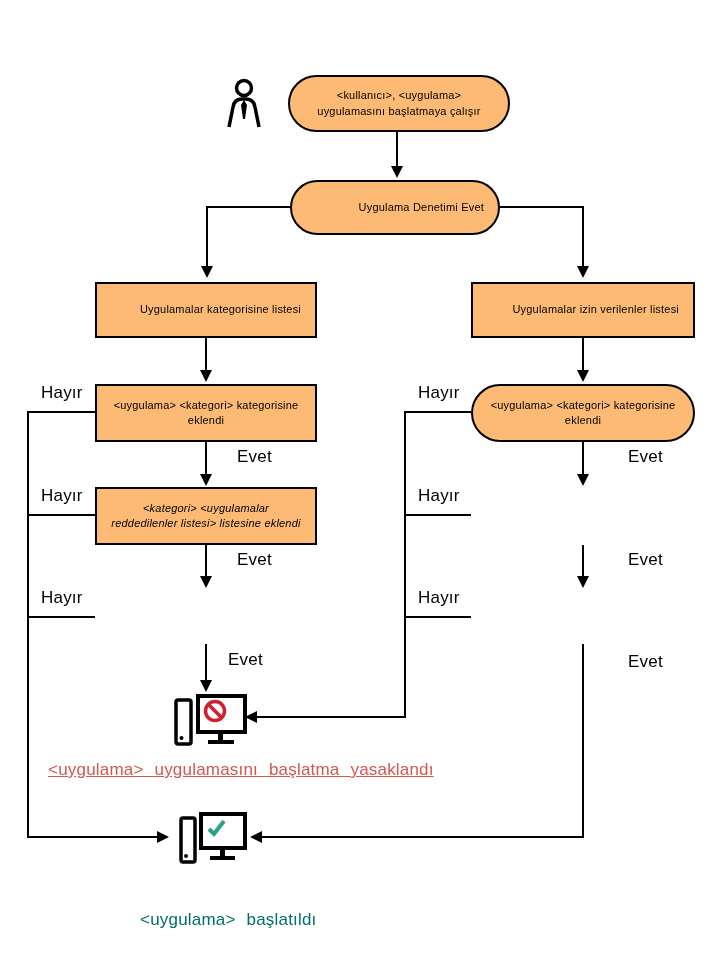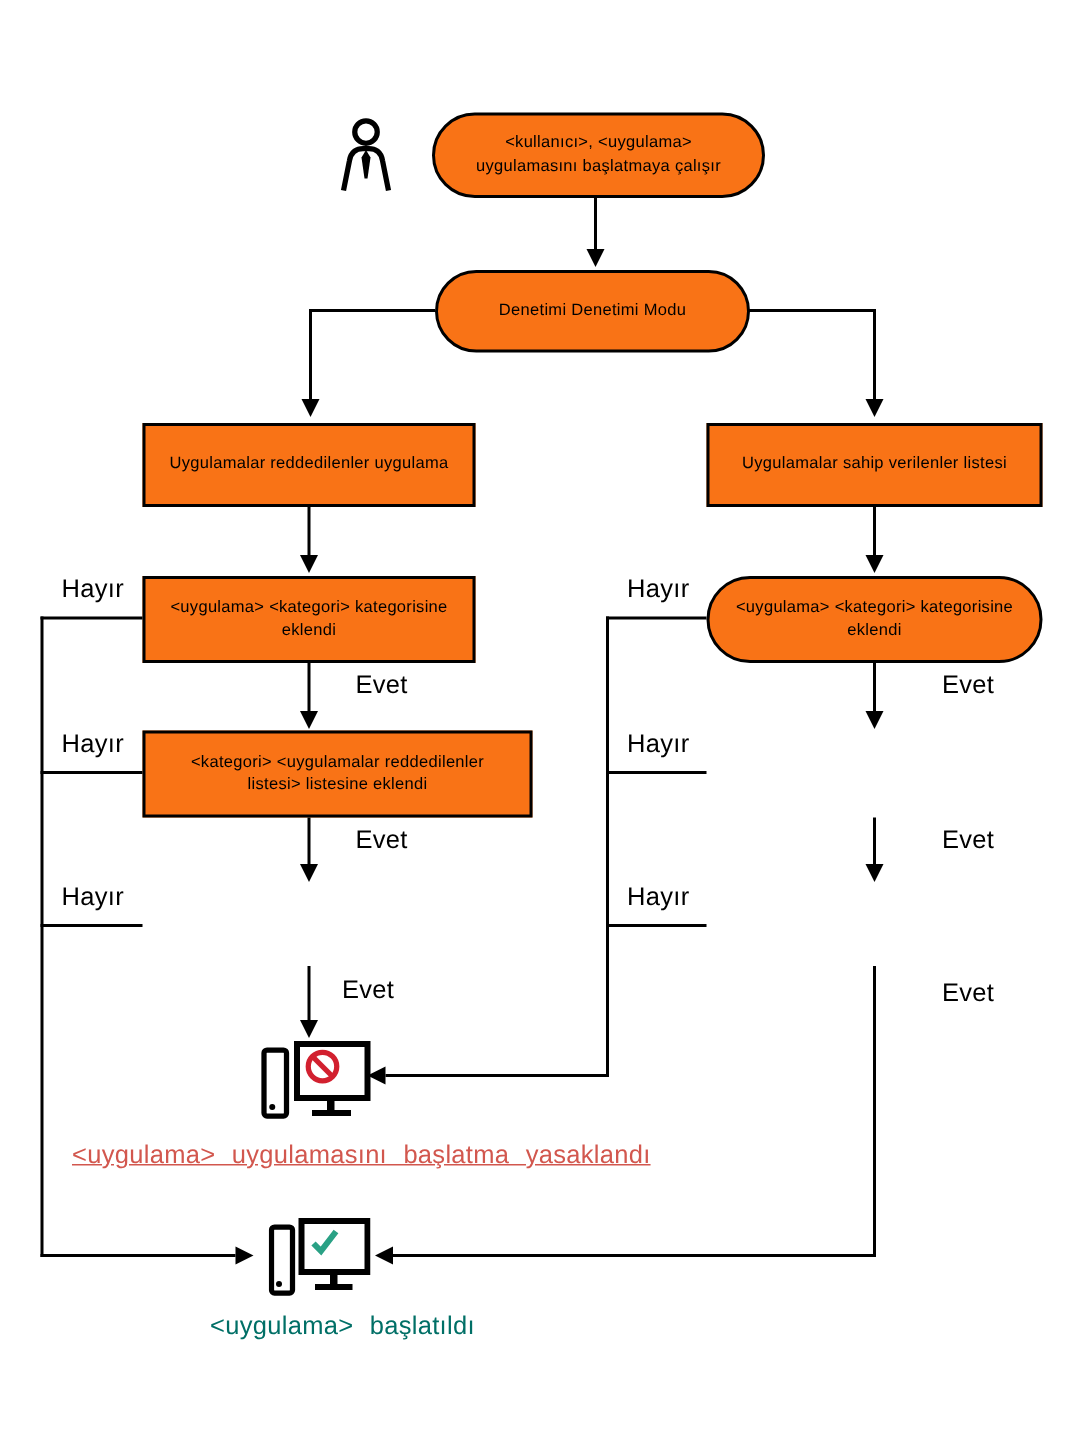--- a/index.html
+++ b/index.html
@@ -4,21 +4,21 @@
 <style>
   html,body{margin:0;padding:0;background:#ffffff;}
   #canvas{
     position:relative;width:720px;height:960px;background:#ffffff;
     font-family:"Liberation Sans", sans-serif;color:#000;overflow:hidden;
   }
   .abs{position:absolute;}
   
   .node{
     position:absolute;box-sizing:border-box;border:2px solid var(--c-line,#000);
-    background:#f97316;display:flex;align-items:center;justify-content:center;
+    background:#fdba74;display:flex;align-items:center;justify-content:flex-end;
     text-align:center;font-size:11px;line-height:1.4;padding:2px 14px;
     letter-spacing:.2px;
   }
   .stadium{border-radius:29px;}
   
   .hl{position:absolute;height:2px;background:var(--c-line,#000);}
   .vl{position:absolute;width:2px;background:var(--c-line,#000);}
   
   .arr-down{position:absolute;width:0;height:0;border-left:6px solid transparent;border-right:6px solid transparent;border-top:12px solid var(--c-line,#000);}
   .arr-left{position:absolute;width:0;height:0;border-top:6px solid transparent;border-bottom:6px solid transparent;border-right:12px solid var(--c-line,#000);}
@@ -45,36 +45,36 @@
   </div>
 
   <div class="node stadium" style="left:288px;top:75px;width:222px;height:57px;">
     <span>&lt;kullanıcı&gt;, &lt;uygulama&gt; uygulamasını başlatmaya çalışır</span>
   </div>
 
   <div class="vl" style="left:396px;top:132px;height:34px;"></div>
   <div class="arr-down" style="left:391px;top:166px;"></div>
 
   <div class="node stadium" style="left:290px;top:180px;width:210px;height:55px;border-radius:28px;">
-    <span>Denetimi Denetimi Modu</span>
+    <span>Uygulama Denetimi Evet</span>
   </div>
 
   <div class="hl" style="left:206px;top:206px;width:84px;"></div>
   <div class="vl" style="left:206px;top:206px;height:60px;"></div>
   <div class="arr-down" style="left:201px;top:266px;"></div>
 
   <div class="hl" style="left:498px;top:206px;width:86px;"></div>
   <div class="vl" style="left:582px;top:206px;height:60px;"></div>
   <div class="arr-down" style="left:577px;top:266px;"></div>
 
   <div class="node" style="left:95px;top:282px;width:222px;height:56px;">
-    <span>Uygulamalar reddedilenler uygulama</span>
+    <span>Uygulamalar kategorisine listesi</span>
   </div>
   <div class="node" style="left:471px;top:282px;width:224px;height:56px;">
-    <span>Uygulamalar sahip verilenler listesi</span>
+    <span>Uygulamalar izin verilenler listesi</span>
   </div>
 
   <div class="vl" style="left:205px;top:338px;height:32px;"></div>
   <div class="arr-down" style="left:200px;top:370px;"></div>
   <div class="vl" style="left:582px;top:338px;height:32px;"></div>
   <div class="arr-down" style="left:577px;top:370px;"></div>
 
   <div class="node" style="left:95px;top:384px;width:222px;height:58px;">
     <span>&lt;uygulama&gt; &lt;kategori&gt; kategorisine eklendi</span>
   </div>
@@ -90,21 +90,21 @@
   <div class="vl" style="left:27px;top:411px;height:427px;"></div>
   <div class="vl" style="left:404px;top:411px;height:307px;"></div>
 
   <div class="branch-label" style="left:237px;top:447px;">Evet</div>
   <div class="branch-label" style="left:628px;top:447px;">Evet</div>
   <div class="vl" style="left:205px;top:442px;height:32px;"></div>
   <div class="arr-down" style="left:200px;top:474px;"></div>
   <div class="vl" style="left:582px;top:442px;height:32px;"></div>
   <div class="arr-down" style="left:577px;top:474px;"></div>
 
-  <div class="node" style="left:95px;top:487px;width:260px;height:58px;">
+  <div class="node" style="left:95px;top:487px;width:222px;height:58px;font-style:italic;">
     <span>&lt;kategori&gt; &lt;uygulamalar reddedilenler listesi&gt; listesine eklendi</span>
   </div>
 
   <div class="branch-label" style="left:41px;top:486px;">Hayır</div>
   <div class="hl" style="left:27px;top:514px;width:68px;"></div>
   <div class="branch-label" style="left:418px;top:486px;">Hayır</div>
   <div class="hl" style="left:404px;top:514px;width:67px;"></div>
 
   <div class="branch-label" style="left:237px;top:550px;">Evet</div>
   <div class="branch-label" style="left:628px;top:550px;">Evet</div>
@@ -155,15 +155,15 @@
     <svg viewBox="0 0 68 54" width="68" height="54">
       <rect x="2" y="6" width="14" height="44" rx="2" fill="none" stroke="#000" stroke-width="3.5"></rect>
       <circle cx="7" cy="44" r="2" fill="#000"></circle>
       <rect x="22" y="2" width="44" height="34" fill="none" stroke="#000" stroke-width="4"></rect>
       <rect x="41" y="36" width="5" height="8" fill="#000"></rect>
       <rect x="31" y="44" width="25" height="4" fill="#000"></rect>
       <path d="M30 17 L35 22 L45 9" fill="none" stroke-width="4" style="stroke:var(--c-check-icon,#2aa185);"></path>
     </svg>
   </div>
 
-  <div class="outcome outcome-started" style="left:140px;top:874px;">&lt;uygulama&gt; başlatıldı</div>
+  <div class="outcome outcome-started" style="left:140px;top:910px;">&lt;uygulama&gt; başlatıldı</div>
 
 </div>
 
 </body></html>

